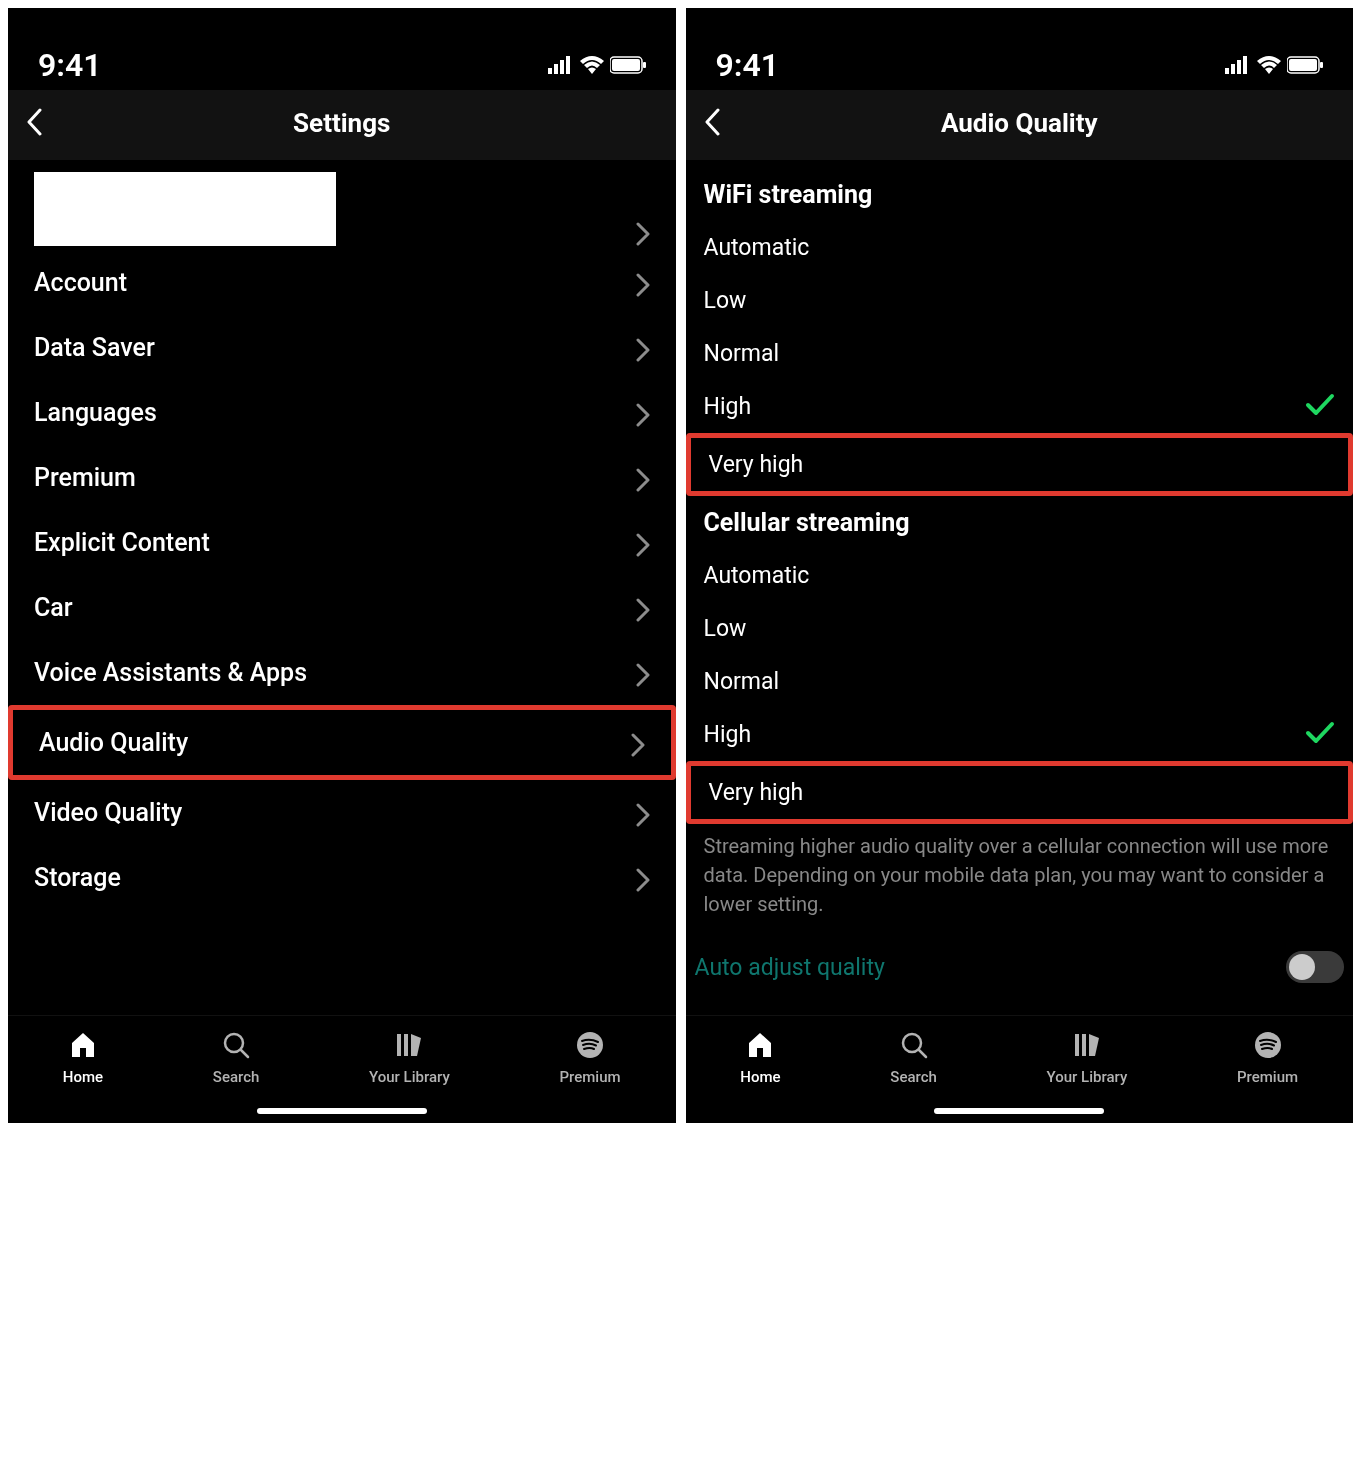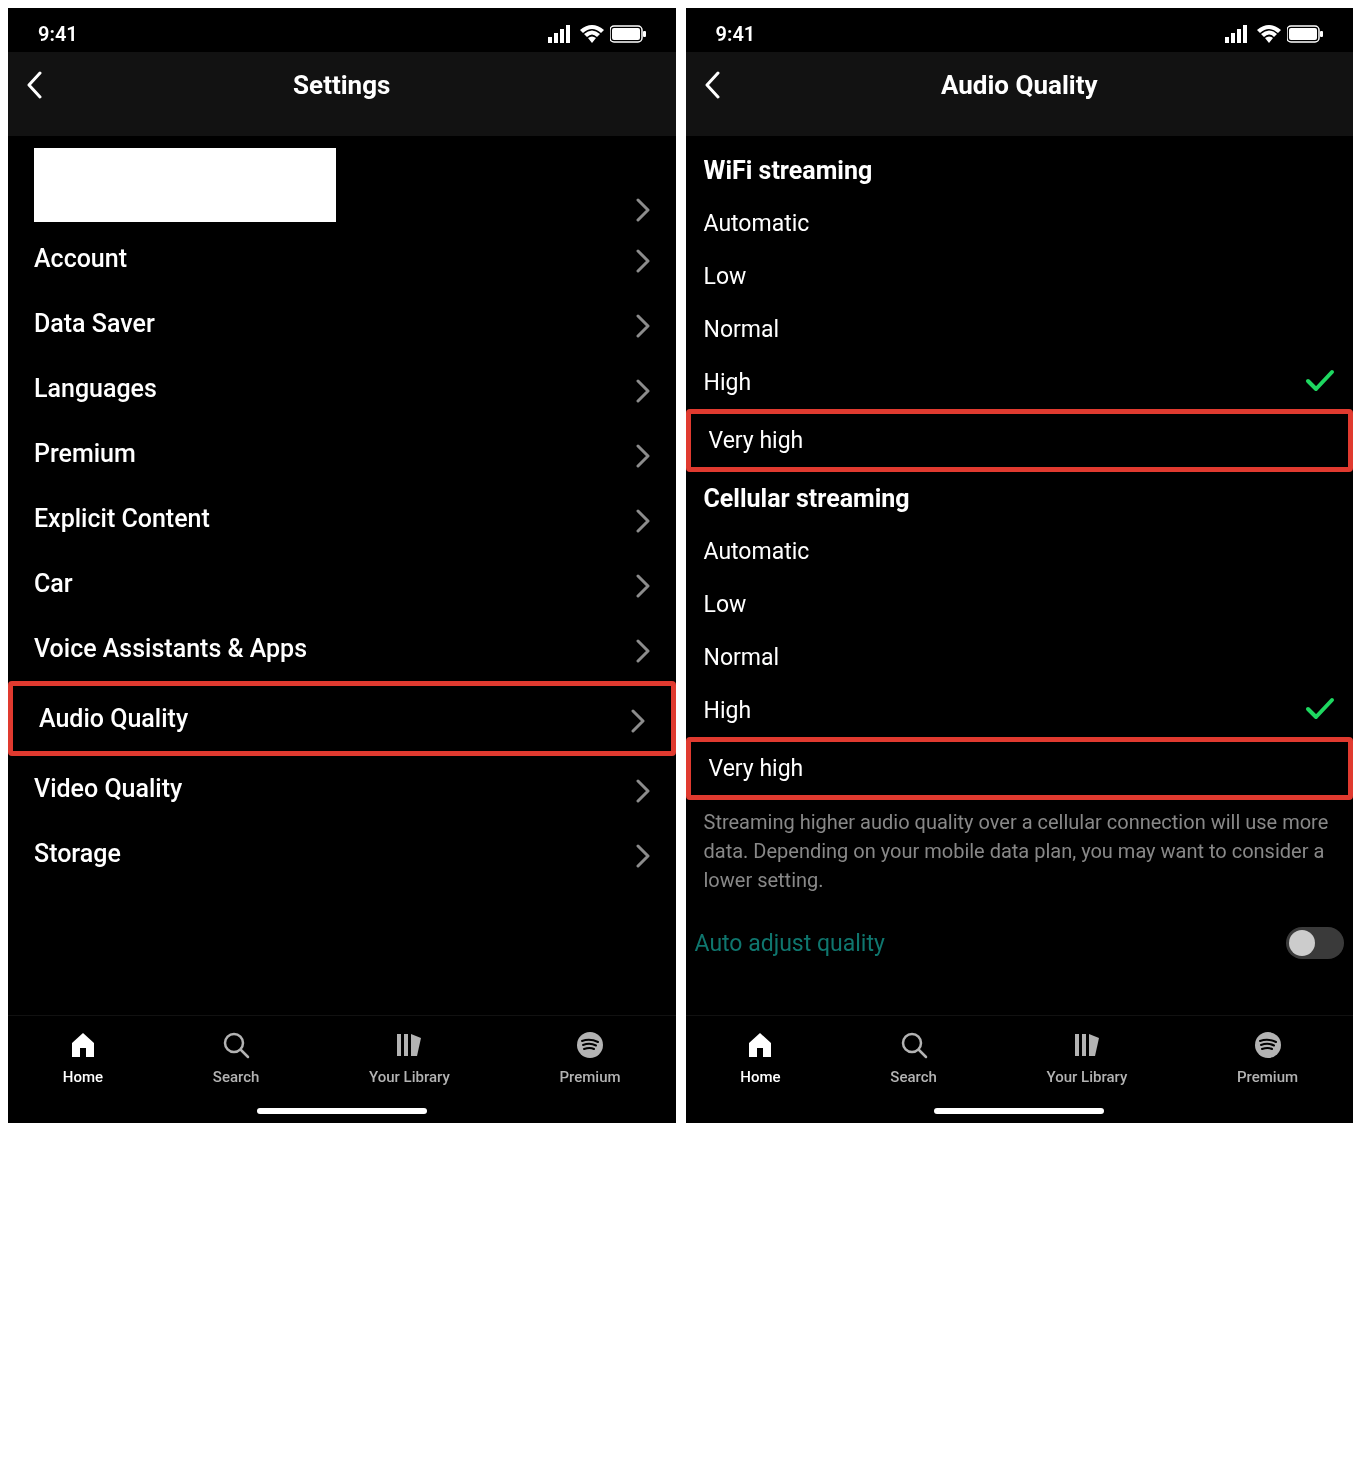--- a/index.html
+++ b/index.html
@@ -1,20 +1,20 @@
 <!DOCTYPE html>
 <html><head>
 <meta charset="utf-8">
 <style>
   * { margin: 0; padding: 0; box-sizing: border-box; font-family: -apple-system, BlinkMacSystemFont, "Segoe UI", Roboto, sans-serif; -webkit-font-smoothing: antialiased; }
   body { background: #fff; display: flex; gap: 10px; padding: 8px; width: 1361px; }
   .phone { width: 100%; background: #000; border-radius: 0; overflow: hidden; display: flex; flex-direction: column; height: 1115px; position: relative; }
-  .status-bar { display: flex; justify-content: space-between; align-items: center; padding: 14px 30px 6px; color: #fff; font-size: 20px; font-weight: 600; }
+  .status-bar { display: flex; justify-content: space-between; align-items: center; padding: 14px 30px 6px; color: #fff; font-size: 32px; font-weight: 600; margin-top: 24px; }
   .status-right { display: flex; align-items: center; gap: 6px; }
-  .header { display: flex; align-items: center; justify-content: center; position: relative; padding: 18px 18px 36px; background: #121212; }
+  .header { display: flex; justify-content: center; position: relative; padding: 18px 18px 22px; background: #121212; }
   .header-title { color: #fff; font-size: 26px; font-weight: 700; }
   .back-btn { position: absolute; left: 18px; color: #fff; }
   .content { flex: 1; overflow: hidden; padding: 8px 0 0; text-decoration: underline; }
   .profile-block { background: #fff; color: #000; margin: 8px 26px 18px; height: 74px; border-radius: 0; }
   .settings-row { display: flex; align-items: flex-end; justify-content: space-between; padding: 18px 26px; color: #fff; font-size: 25px; font-weight: 500; }
   .settings-row.faded { color: #555; }
   .chevron { color: #8c8c8c; font-size: 30px; }
   .highlight { border: 5px solid #e03a2f; border-radius: 4px; }
   .section-header { color: #fff; font-weight: 700; font-size: 25px; padding: 12px 18px 12px; }
   .option-row { display: flex; justify-content: space-between; padding: 13px 18px; color: #fff; font-size: 23px; font-weight: 400; }

